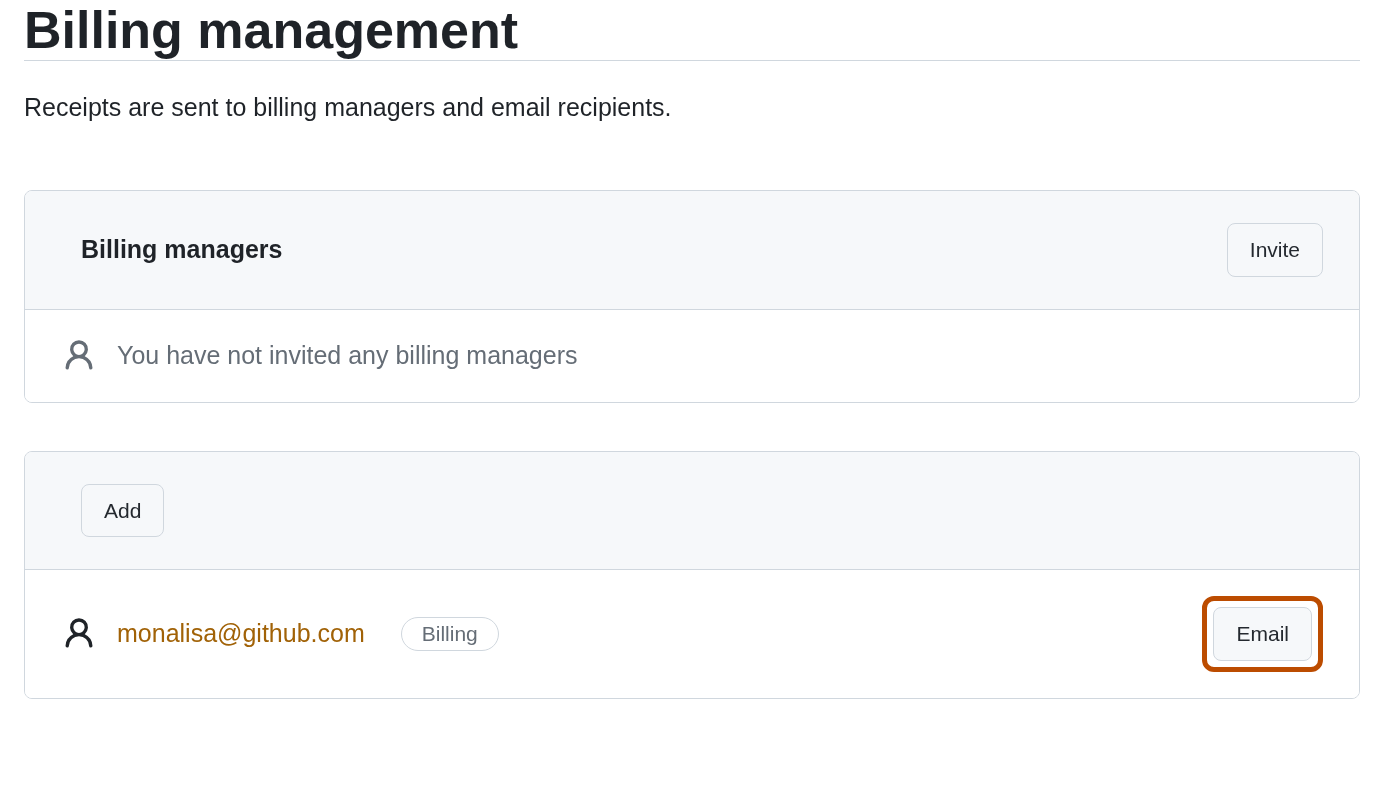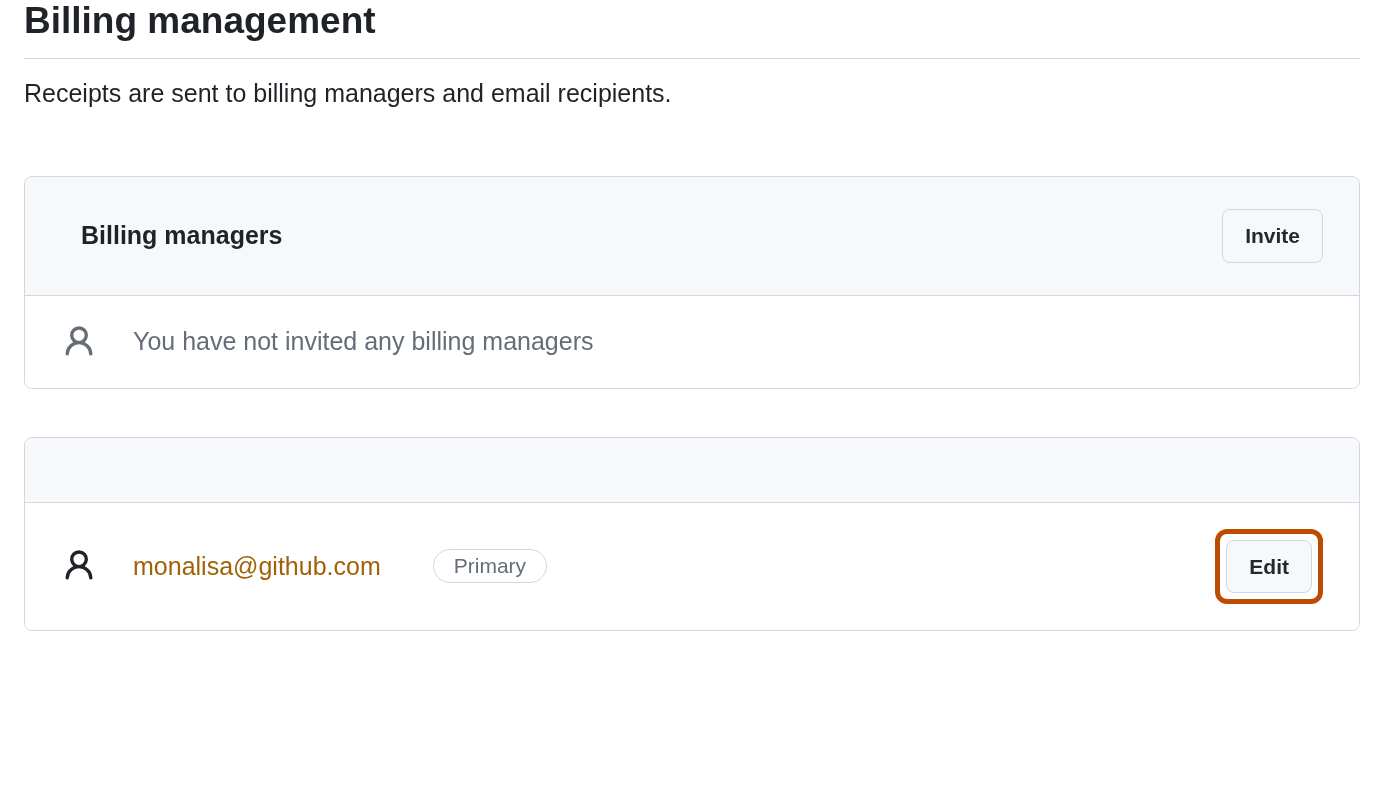--- a/index.html
+++ b/index.html
@@ -7,25 +7,25 @@
       margin: 0;
       padding: 0;
     }
     body {
       font-family: -apple-system, BlinkMacSystemFont, "Segoe UI", Helvetica, Arial, sans-serif;
       background: #ffffff;
       padding: 0 24px 24px 24px;
       color: #1f2328;
     }
     .page-title {
-      font-size: 37px;
+      font-size: 52px;
       font-weight: 600;
-      padding-bottom: 16px;
+      padding-bottom: 0;
       border-bottom: 1px solid #d0d7de;
-      margin-bottom: 20px;
+      margin-bottom: 32px;
     }
     .description {
       font-size: 25px;
       color: #1f2328;
       margin-bottom: 68px;
     }
     .section-box {
       border: 1px solid #d0d7de;
       border-radius: 8px;
       margin-bottom: 48px;
@@ -44,31 +44,31 @@
       font-size: 25px;
       font-weight: 600;
       color: #1f2328;
     }
     .btn {
       background: #f6f8fa;
       border: 1px solid #d0d7de;
       border-radius: 8px;
       padding: 10px 22px;
       font-size: 21px;
-      font-weight: 700;
+      font-weight: 400;
       color: #24292f;
       cursor: pointer;
       line-height: 1.5;
     }
     .section-row {
       display: flex;
       align-items: center;
       padding: 26px 36px;
       background: #ffffff;
-      gap: 36px;
+      gap: 20px;
     }
     .person-icon {
       width: 36px;
       height: 40px;
       flex-shrink: 0;
     }
     .row-text {
       font-size: 25px;
       color: #656d76;
     }
@@ -109,25 +109,26 @@
   <div class="section-row">
     <svg class="person-icon" viewBox="0 0 16 16" fill="#656d76">
       <path d="M10.561 8.073a6.005 6.005 0 0 1 3.432 5.142.75.75 0 1 1-1.498.07 4.5 4.5 0 0 0-8.99 0 .75.75 0 0 1-1.498-.07 6.004 6.004 0 0 1 3.431-5.142 3.999 3.999 0 1 1 5.123 0ZM10.5 5a2.5 2.5 0 1 0-5 0 2.5 2.5 0 0 0 5 0Z"></path>
     </svg>
     <span class="row-text">You have not invited any billing managers</span>
   </div>
 </div>
 
 <div class="section-box">
   <div class="section-header">
+    <button class="btn">Add</button>
   </div>
   <div class="section-row">
     <svg class="person-icon" viewBox="0 0 16 16" fill="#1f2328">
       <path d="M10.561 8.073a6.005 6.005 0 0 1 3.432 5.142.75.75 0 1 1-1.498.07 4.5 4.5 0 0 0-8.99 0 .75.75 0 0 1-1.498-.07 6.004 6.004 0 0 1 3.431-5.142 3.999 3.999 0 1 1 5.123 0ZM10.5 5a2.5 2.5 0 1 0-5 0 2.5 2.5 0 0 0 5 0Z"></path>
     </svg>
     <span class="row-text-dark">monalisa@github.com</span>
-    <span class="badge">Primary</span>
+    <span class="badge">Billing</span>
     <div class="spacer"></div>
     <div class="highlight-box">
-      <button class="btn">Edit</button>
+      <button class="btn">Email</button>
     </div>
   </div>
 </div>
 
 </body></html>

